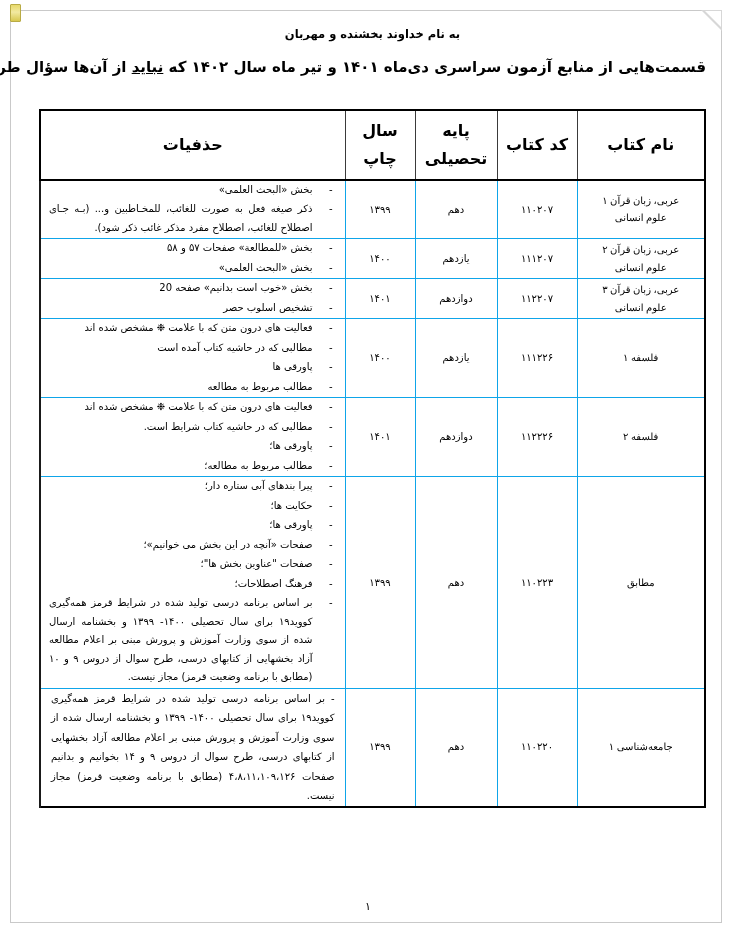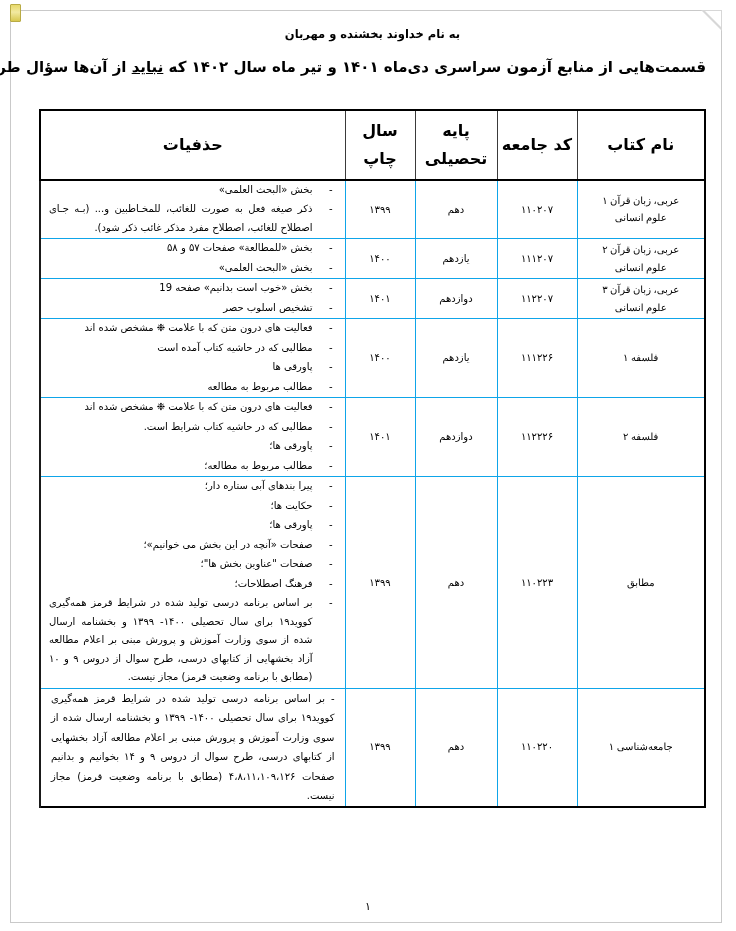--- a/index.html
+++ b/index.html
@@ -230,21 +230,21 @@
       <colgroup>
         <col class="w-name">
         <col class="w-code">
         <col class="w-grade">
         <col class="w-year">
         <col>
       </colgroup>
       <thead>
         <tr>
           <th class="c-name">نام کتاب</th>
-          <th class="c-code">کد جامعه</th>
+          <th class="c-code">کد کتاب</th>
           <th class="c-grade">پایه تحصیلی</th>
           <th class="c-year">سال چاپ</th>
           <th class="c-del">حذفیات</th>
         </tr>
       </thead>
       <tbody id="table-body">
           <tr>
             <td class="c-name">
               <div>عربی، زبان قرآن ۱</div>
               <div>علوم انسانی</div>
@@ -277,21 +277,21 @@
           <tr>
             <td class="c-name">
               <div>عربی، زبان قرآن ۳</div>
               <div>علوم انسانی</div>
             </td>
             <td class="c-code">۱۱۲۲۰۷</td>
             <td class="c-grade">دوازدهم</td>
             <td class="c-year">۱۴۰۱</td>
             <td class="c-del">
               <ul class="dash-list">
-                <li>بخش «خوب است بدانیم» صفحه 19</li>
+                <li>بخش «خوب است بدانیم» صفحه 20</li>
                 <li>تشخیص اسلوب حصر</li>
               </ul>
             </td>
           </tr>
           <tr>
             <td class="c-name">
               <div>فلسفه ۱</div>
             </td>
             <td class="c-code">۱۱۱۲۲۶</td>
             <td class="c-grade">یازدهم</td>

